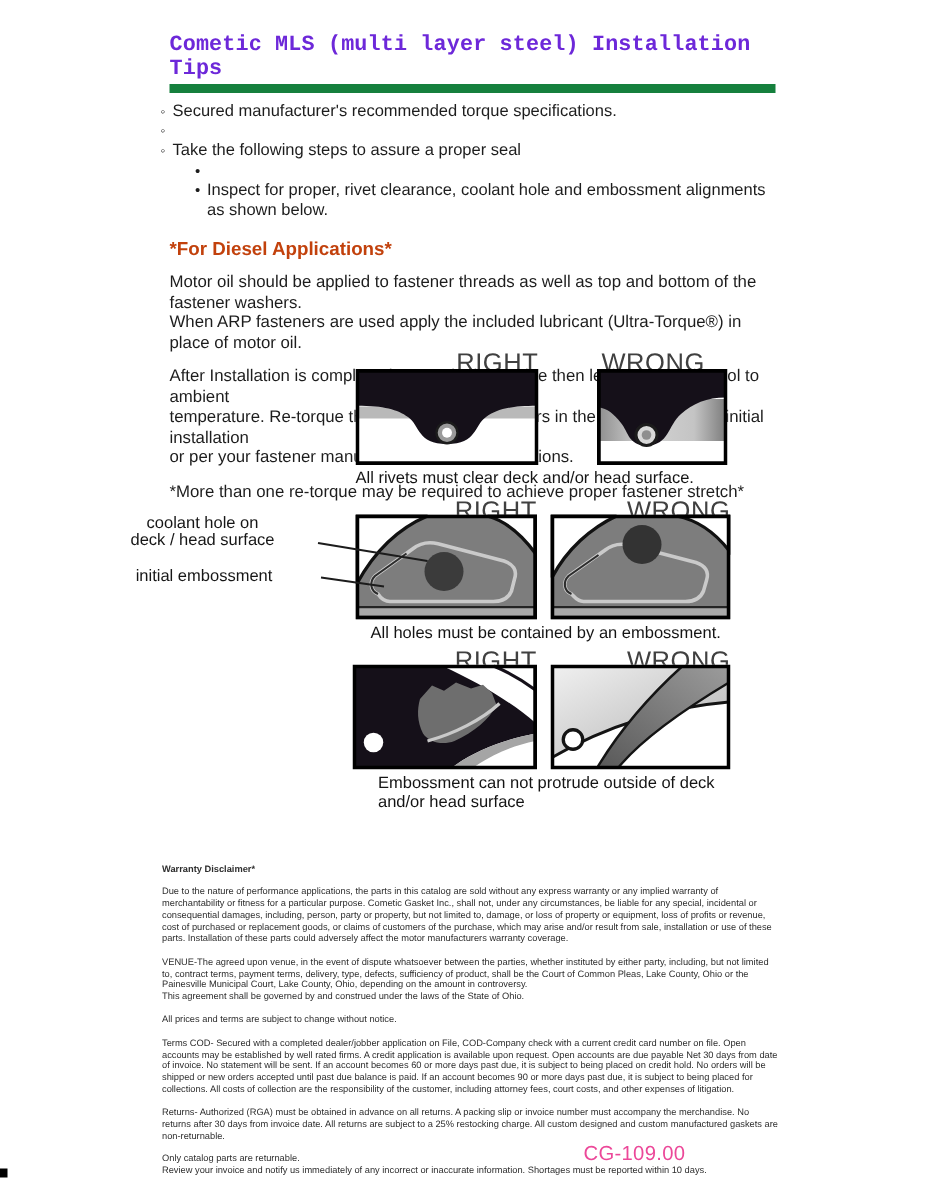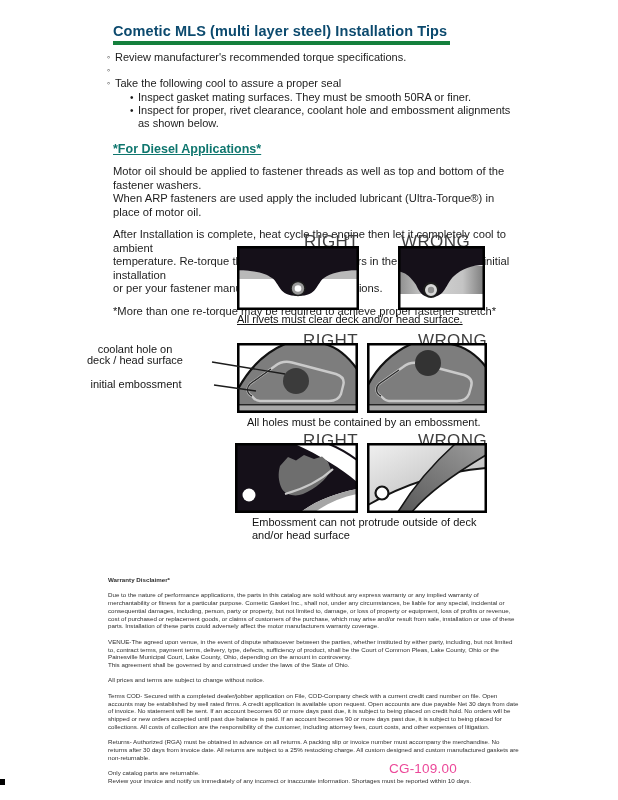--- a/index.html
+++ b/index.html
@@ -4,27 +4,27 @@
 <style>
   html,body{margin:0;padding:0;background:#ffffff;}
   .page{
     position:relative;width:618px;height:800px;background:#fff;overflow:hidden;
     font-family:"Liberation Sans","DejaVu Sans",sans-serif;color:#1d1d1d;
   }
   
   .content{position:absolute;left:113px;top:22px;width:404px;}
   .doc-title{
     display:inline-block;font-size:14.5px;font-weight:bold;letter-spacing:.1px;
-    border-bottom:4px solid #15803d;padding:0 3px 2px 0;margin:0 0 6px 0;color:#0c4a6e;
+    border-bottom:6px solid #15803d;padding:0 3px 2px 0;margin:0 0 6px 0;color:#6d28d9;font-family:Liberation Mono, monospace;
   }
   .bullet-row{display:flex;font-size:11px;line-height:13.2px;margin-left:-6px;}
   .bullet-row .marker{width:8px;flex:none;font-size:9px;line-height:13.2px;}
   .subbullet-row{display:flex;font-size:11px;line-height:13.2px;margin-left:17px;}
   .subbullet-row .marker{width:8px;flex:none;font-size:10px;line-height:13px;}
-  .diesel-heading{font-size:12.5px;font-weight:bold;margin:12px 0 0 0;color:#0f766e;text-decoration:underline;}
+  .diesel-heading{font-size:12.5px;font-weight:bold;margin:12px 0 0 0;color:#c2410c;}
   .para{font-size:11.2px;line-height:13.5px;margin:9px 0 0 0;white-space:pre-line;}
   
   .dg-label{position:absolute;font-size:17px;letter-spacing:.4px;color:#404040;text-align:right;}
   .dg-caption{position:absolute;font-size:11px;line-height:12.6px;color:#141414;white-space:pre-line;}
   .panel{position:absolute;}
   .panel svg{display:block;width:100%;height:100%;}
   .side-label{position:absolute;font-size:11px;line-height:10.8px;text-align:center;color:#161616;white-space:pre-line;}
   .leader-overlay{position:absolute;left:0;top:0;width:618px;height:800px;pointer-events:none;}
   
   .legal{position:absolute;left:108px;top:576px;width:411px;color:#2e2e2e;}
@@ -36,32 +36,31 @@
 </head>
 <body>
 
 <div class="page">
 
   <div class="content">
     <h1 class="doc-title">Cometic MLS (multi layer steel) Installation Tips</h1>
 
     <div class="bullet-row">
       <span class="marker">◦</span>
-      <span>Review manufacturer's recommended torque specifications.</span>
+      <span>Secured manufacturer's recommended torque specifications.</span>
     </div>
     <div class="bullet-row">
       <span class="marker">◦</span>
     </div>
     <div class="bullet-row">
       <span class="marker">◦</span>
-      <span>Take the following cool to assure a proper seal</span>
+      <span>Take the following steps to assure a proper seal</span>
     </div>
     <div class="subbullet-row">
       <span class="marker">•</span>
-      <span>Inspect gasket mating surfaces.  They must be smooth 50RA or finer.</span>
     </div>
     <div class="subbullet-row">
       <span class="marker">•</span>
       <span>Inspect for proper, rivet clearance, coolant hole and embossment alignments as shown below.</span>
     </div>
 
     <h2 class="diesel-heading">*For Diesel Applications*</h2>
     <p class="para">Motor oil should be applied to fastener threads as well as top and bottom of the fastener washers.
 When ARP fasteners are used apply the included lubricant (Ultra-Torque®) in place of motor oil.</p>
     <p class="para">After Installation is complete, heat cycle the engine then let it completely cool to ambient
@@ -97,21 +96,21 @@
       <rect x="0" y="0" width="87" height="64" fill="#ffffff"></rect>
       <rect x="1" y="20" width="85" height="28" fill="url(#g1)"></rect>
       <rect x="1" y="48" width="85" height="15" fill="#ffffff"></rect>
       <path d="M1,1 H86 V19 C73,19 64,23 56,30 C47,38 48,51 33,51 C21,51 21,42 16,36 C11,29.5 7,26.5 1,25.5 Z" fill="#151019"></path>
       <circle cx="33" cy="44" r="7" fill="#d8d8d8" stroke="#1c1c1c" stroke-width="2"></circle>
       <circle cx="33" cy="44" r="3.2" fill="#8f8f8f"></circle>
       <rect x="1.25" y="1.25" width="84.5" height="61.5" fill="none" stroke="#000000" stroke-width="2.5"></rect>
     </svg>
   </div>
 
-  <div class="dg-caption" style="left:237px;top:313px;width:280px;text-decoration:underline;">All rivets must clear deck and/or head surface.</div>
+  <div class="dg-caption" style="left:237px;top:313px;width:280px;">All rivets must clear deck and/or head surface.</div>
 
   <div class="dg-label" style="left:237px;top:331px;width:121px;">RIGHT</div>
   <div class="dg-label" style="left:367px;top:331px;width:120px;">WRONG</div>
 
   <div class="side-label" style="left:60px;top:344px;width:150px;">coolant hole on
 deck / head surface</div>
   <div class="side-label" style="left:60px;top:379px;width:152px;">initial embossment</div>
 
   <div class="panel" style="left:237px;top:343px;width:121px;height:70px;">
     <svg viewBox="0 0 121 70">

